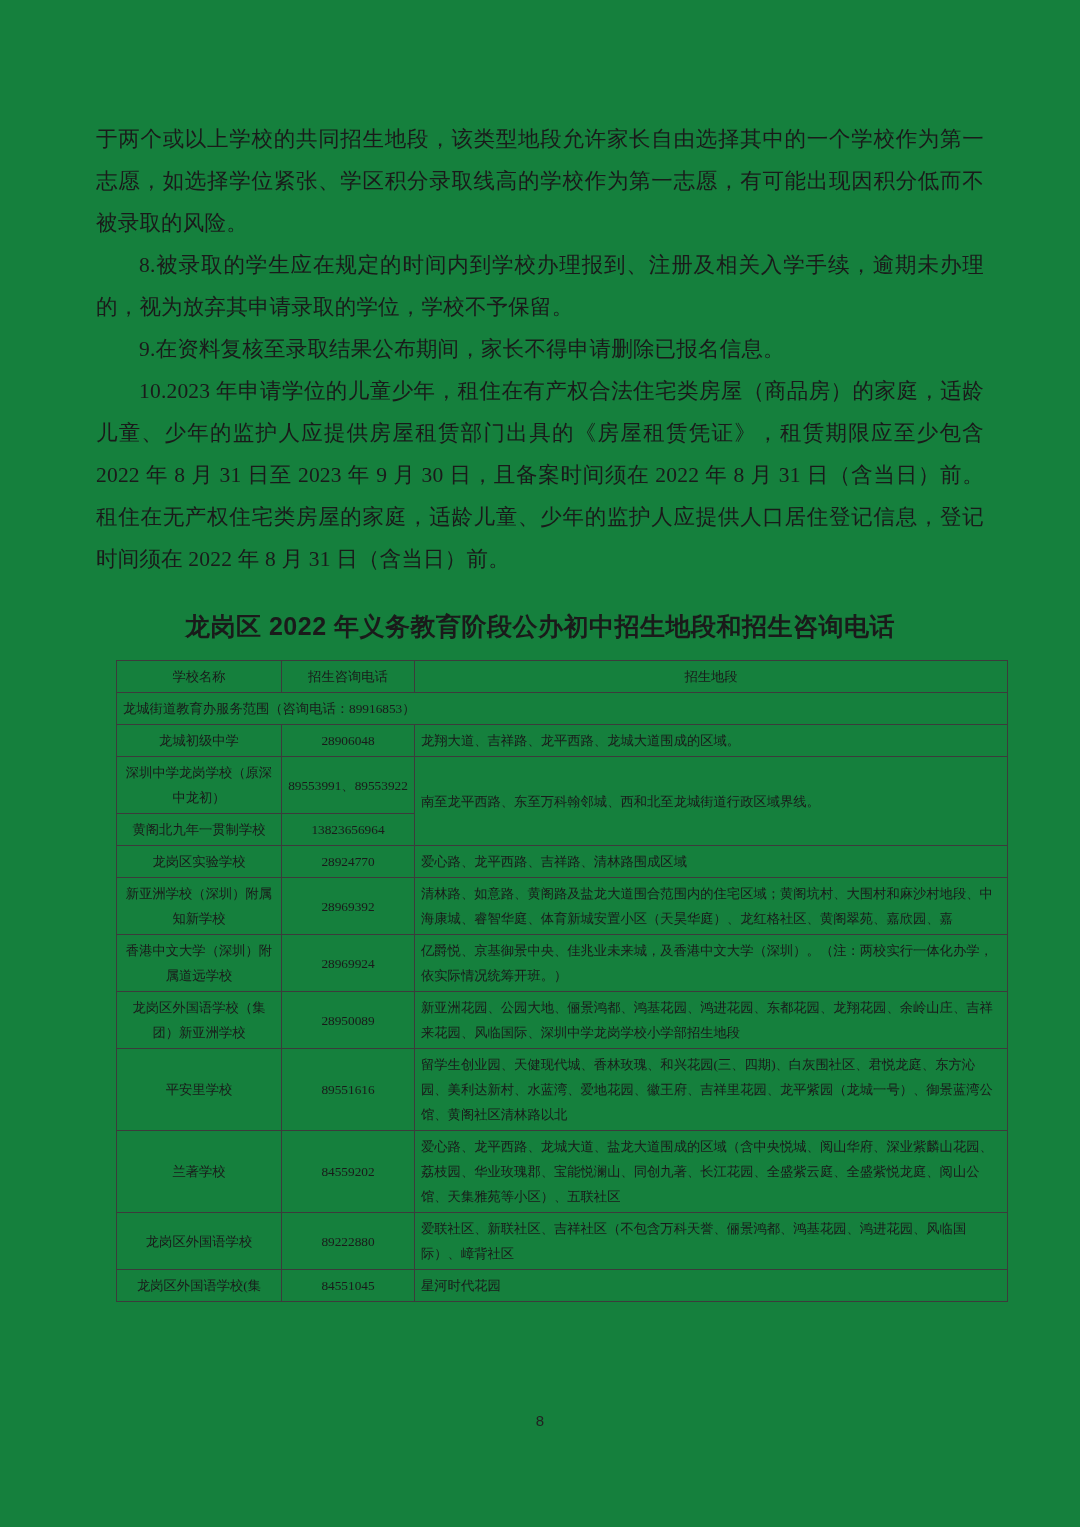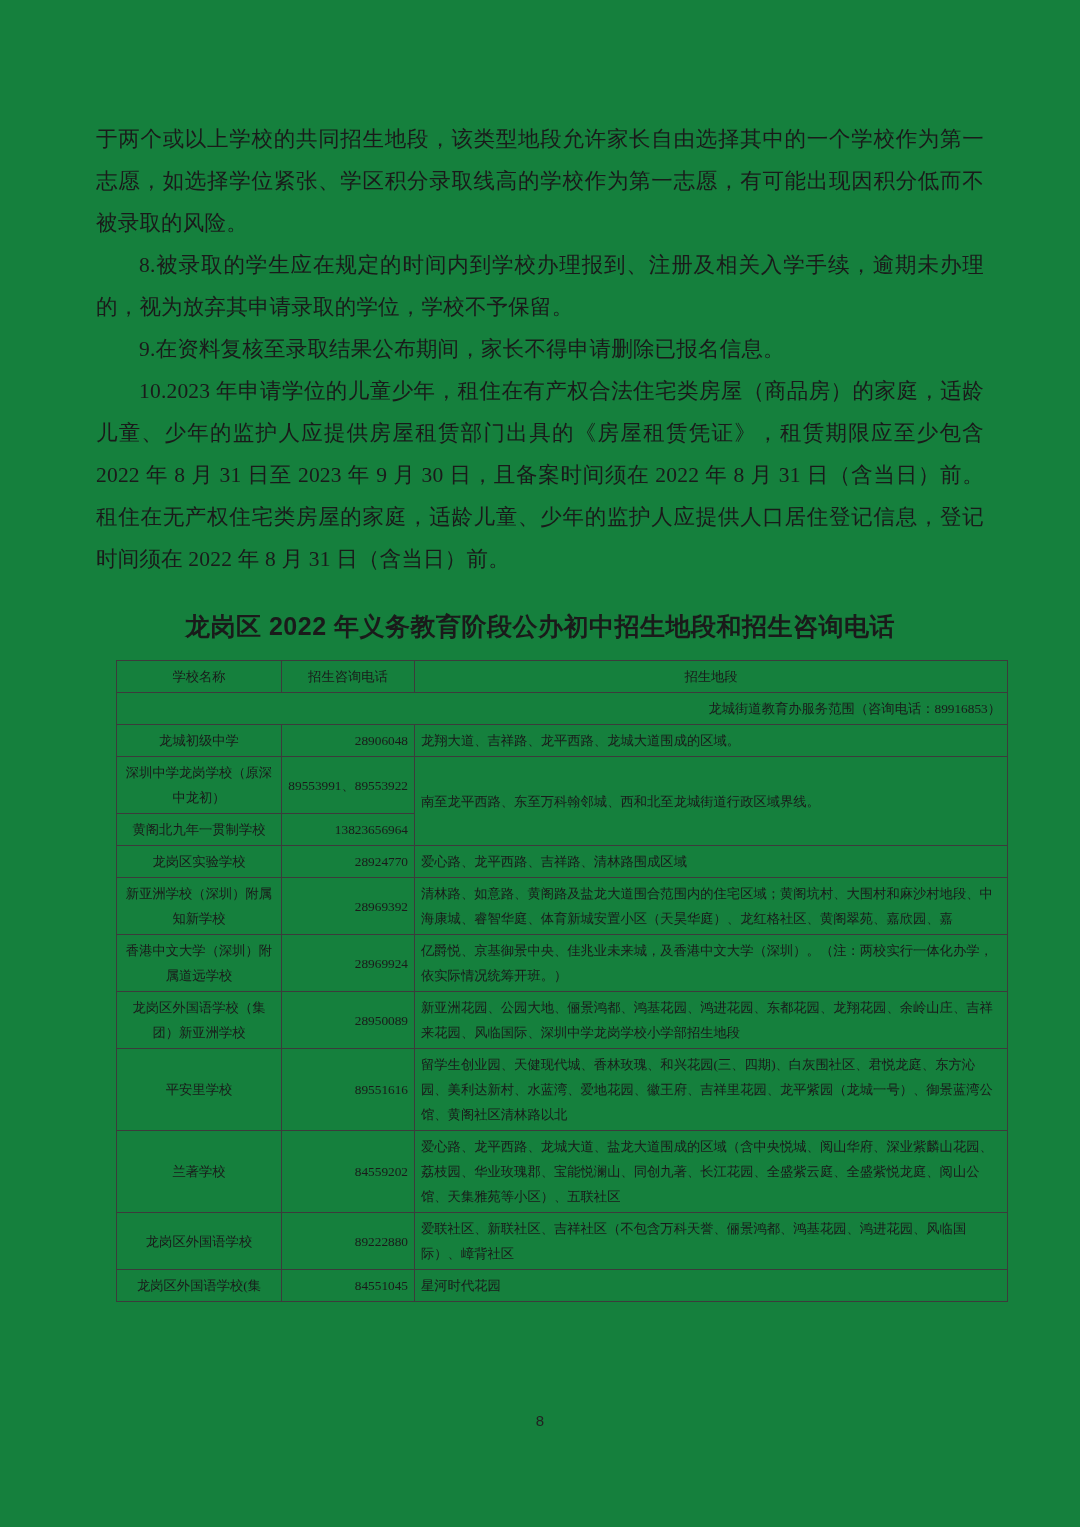--- a/index.html
+++ b/index.html
@@ -66,24 +66,24 @@
   }
   table.schools td {
     border: 1px solid #3b3b3b;
     font-size: 13.3px;
     line-height: 25px;
     padding: 3px 6px;
     vertical-align: middle;
     word-break: break-all;
   }
   td.c-name   { width: 152px; text-align: center; }
-  td.c-phone  { width: 120px; text-align: right; }
+  td.c-phone  { width: 120px; text-align: center; }
   td.c-area   { width: 580px; text-align: left; padding-left: 9px; }
   td.hdr      { text-align: center; font-size: 14px; }
-  td.spanrow  { text-align: right; font-size: 14px; }
+  td.spanrow  { text-align: left; font-size: 14px; }
 
   
   .footer {
     position: absolute;
     left: 0;
     top: 1412px;
     width: 1080px;
     text-align: center;
     font-size: 15px;
     font-family: "Liberation Sans", "DejaVu Sans", sans-serif;

